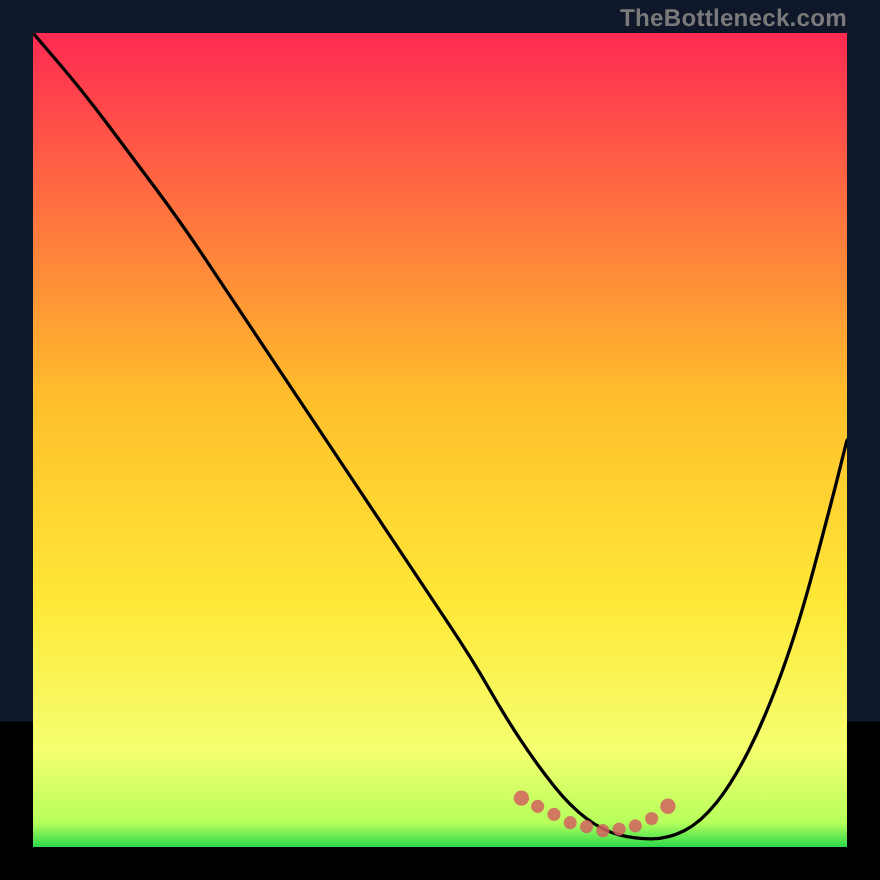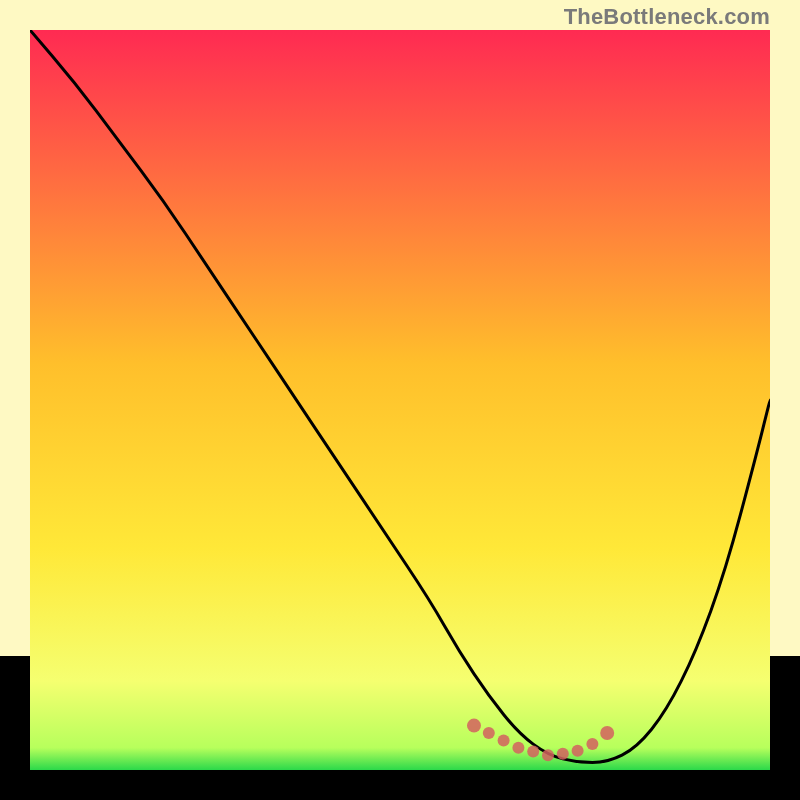--- a/index.html
+++ b/index.html
@@ -9,21 +9,21 @@
     height: 800px;
     background: #000;
     overflow: hidden;
   }
   .frame {
     position: absolute;
     left: 0;
     top: 0;
     width: 800px;
     height: 656px;
-    background: #fef9c3;
+    background: #0f172a;
   }
   .plot {
     position: absolute;
     left: 30px;
     top: 30px;
     width: 740px;
     height: 740px;
   }
   .watermark {
     position: absolute;

